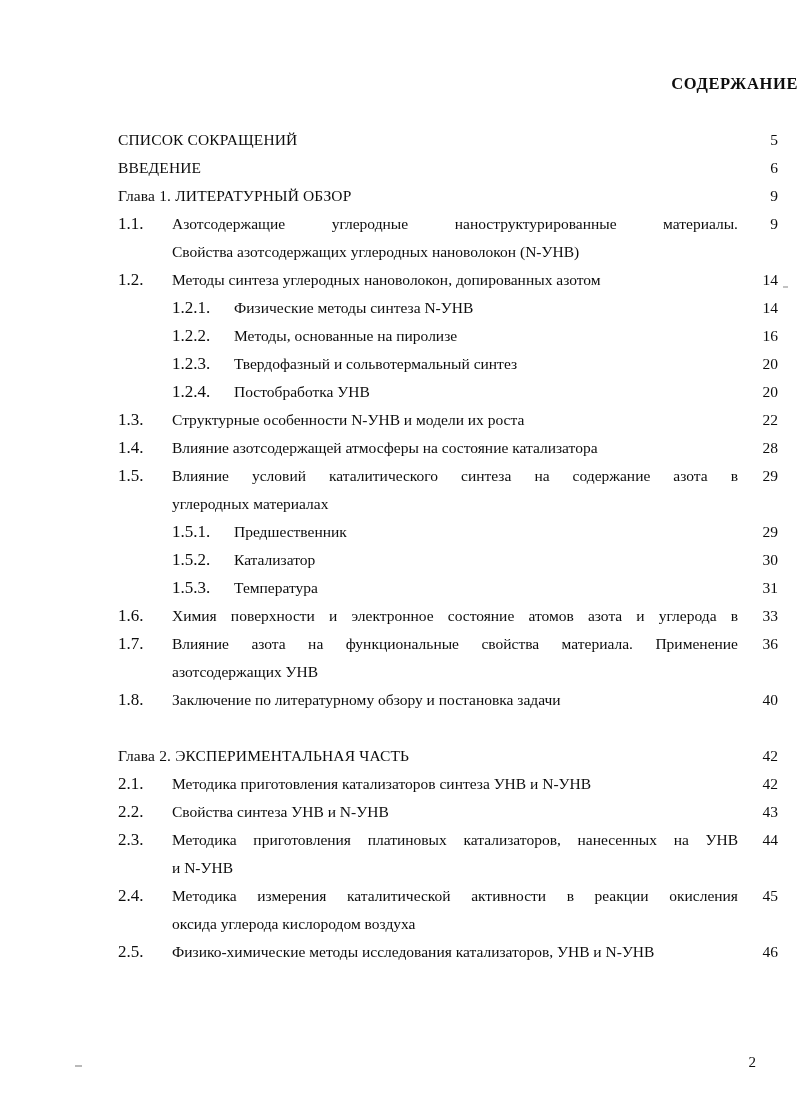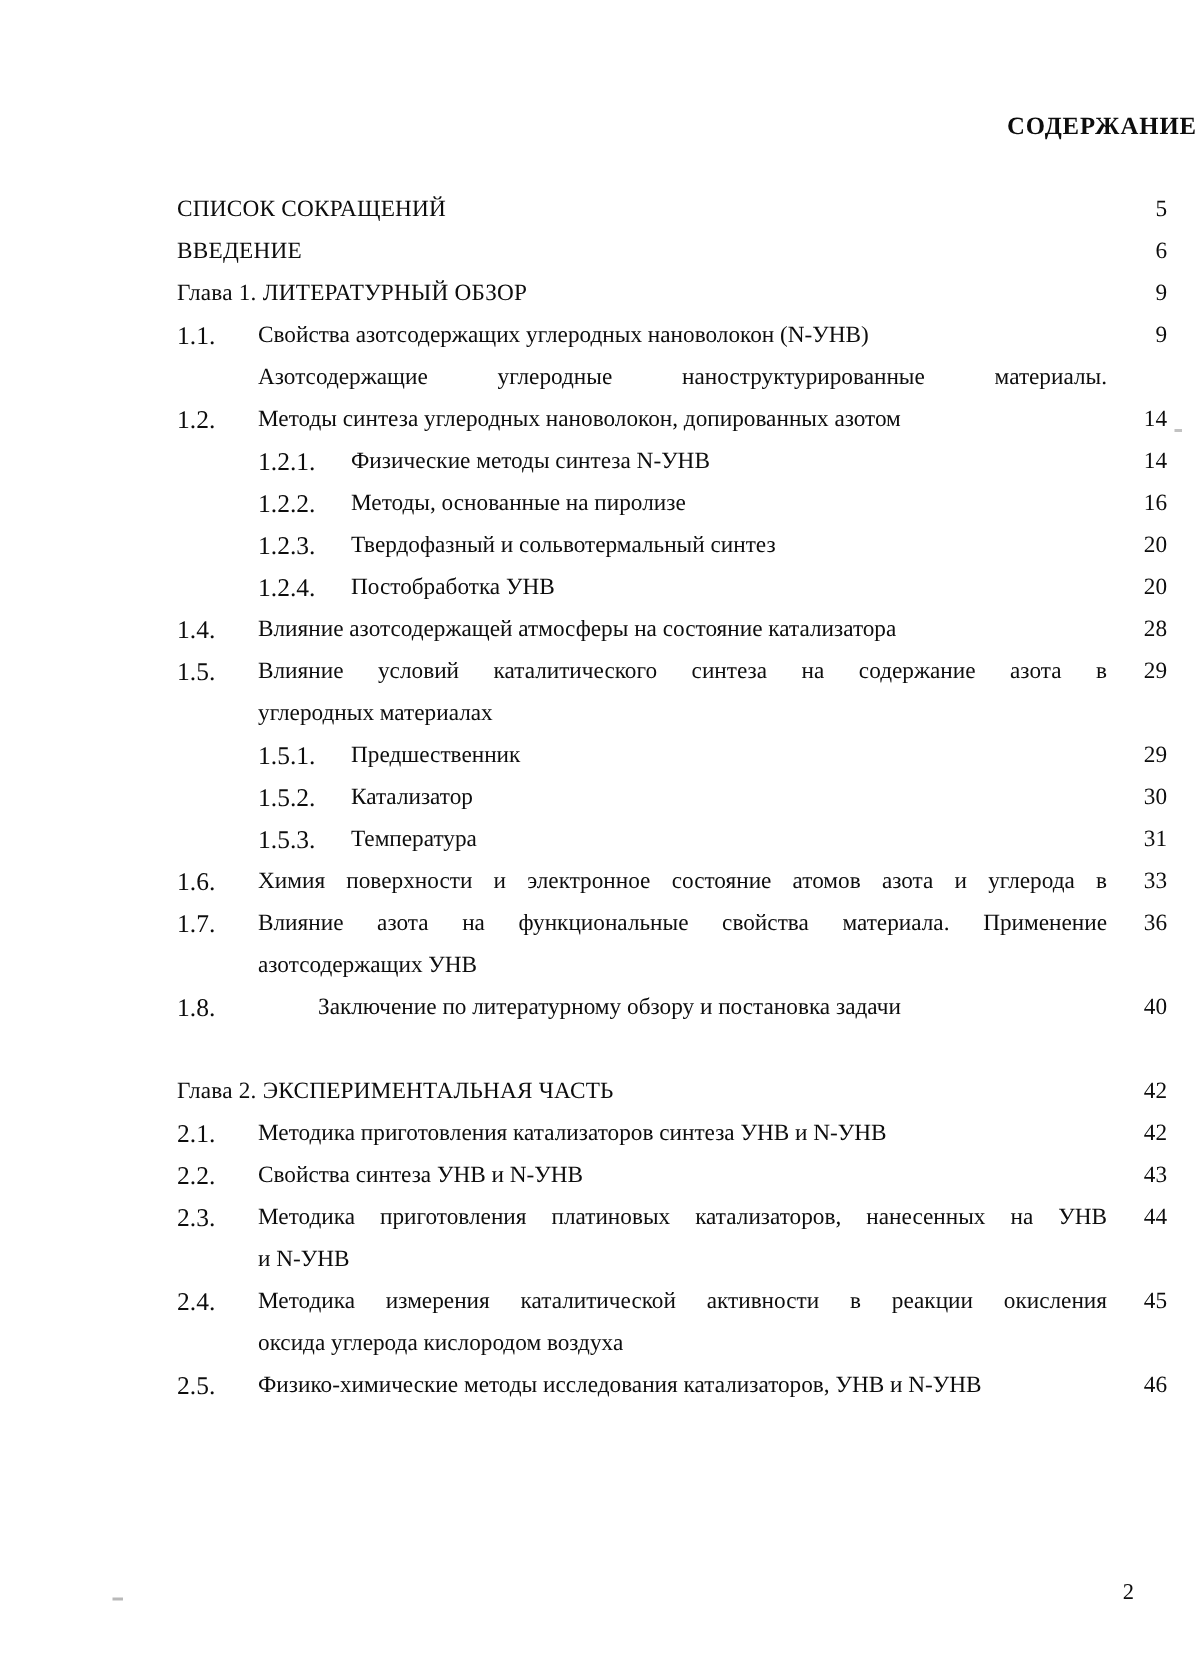--- a/index.html
+++ b/index.html
@@ -44,21 +44,21 @@
   }
 
   .toc-row {
     position: relative;
     display: flex;
     align-items: flex-start;
     min-height: 28px;
     justify-content: center;
   }
 
-  .toc-row.spacer-after { margin-bottom: 28px; gap: 40px; }
+  .toc-row.spacer-after { margin-bottom: 28px; }
 
   
   .num {
     flex: 0 0 auto;
     font-size: 17px;
     line-height: 28px;
     white-space: nowrap;
   }
   .num.lvl1 { width: 54px; }
   .num.lvl2 { width: 62px; margin-left: 54px; }
@@ -147,22 +147,22 @@
       <div class="toc-row">
         <div class="num lvl0"></div>
         <div class="ttl head">
           <span class="l">Глава 1. ЛИТЕРАТУРНЫЙ ОБЗОР</span>
         </div>
         <div class="pg">9</div>
       </div>
       <div class="toc-row">
         <div class="num lvl1">1.1.</div>
         <div class="ttl">
+          <span class="l just">Азотсодержащие углеродные наноструктурированные материалы.</span>
           <span class="l">Свойства азотсодержащих углеродных нановолокон (N-УНВ)</span>
-          <span class="l just">Азотсодержащие углеродные наноструктурированные материалы.</span>
         </div>
         <div class="pg">9</div>
       </div>
       <div class="toc-row">
         <div class="num lvl1">1.2.</div>
         <div class="ttl">
           <span class="l">Методы синтеза углеродных нановолокон, допированных азотом</span>
         </div>
         <div class="pg">14</div>
       </div>
@@ -186,20 +186,27 @@
           <span class="l">Твердофазный и сольвотермальный синтез</span>
         </div>
         <div class="pg">20</div>
       </div>
       <div class="toc-row">
         <div class="num lvl2">1.2.4.</div>
         <div class="ttl">
           <span class="l">Постобработка УНВ</span>
         </div>
         <div class="pg">20</div>
+      </div>
+      <div class="toc-row">
+        <div class="num lvl1">1.3.</div>
+        <div class="ttl">
+          <span class="l">Структурные особенности N-УНВ и модели их роста</span>
+        </div>
+        <div class="pg">22</div>
       </div>
       <div class="toc-row">
         <div class="num lvl1">1.4.</div>
         <div class="ttl">
           <span class="l">Влияние азотсодержащей атмосферы на состояние катализатора</span>
         </div>
         <div class="pg">28</div>
       </div>
       <div class="toc-row">
         <div class="num lvl1">1.5.</div>

